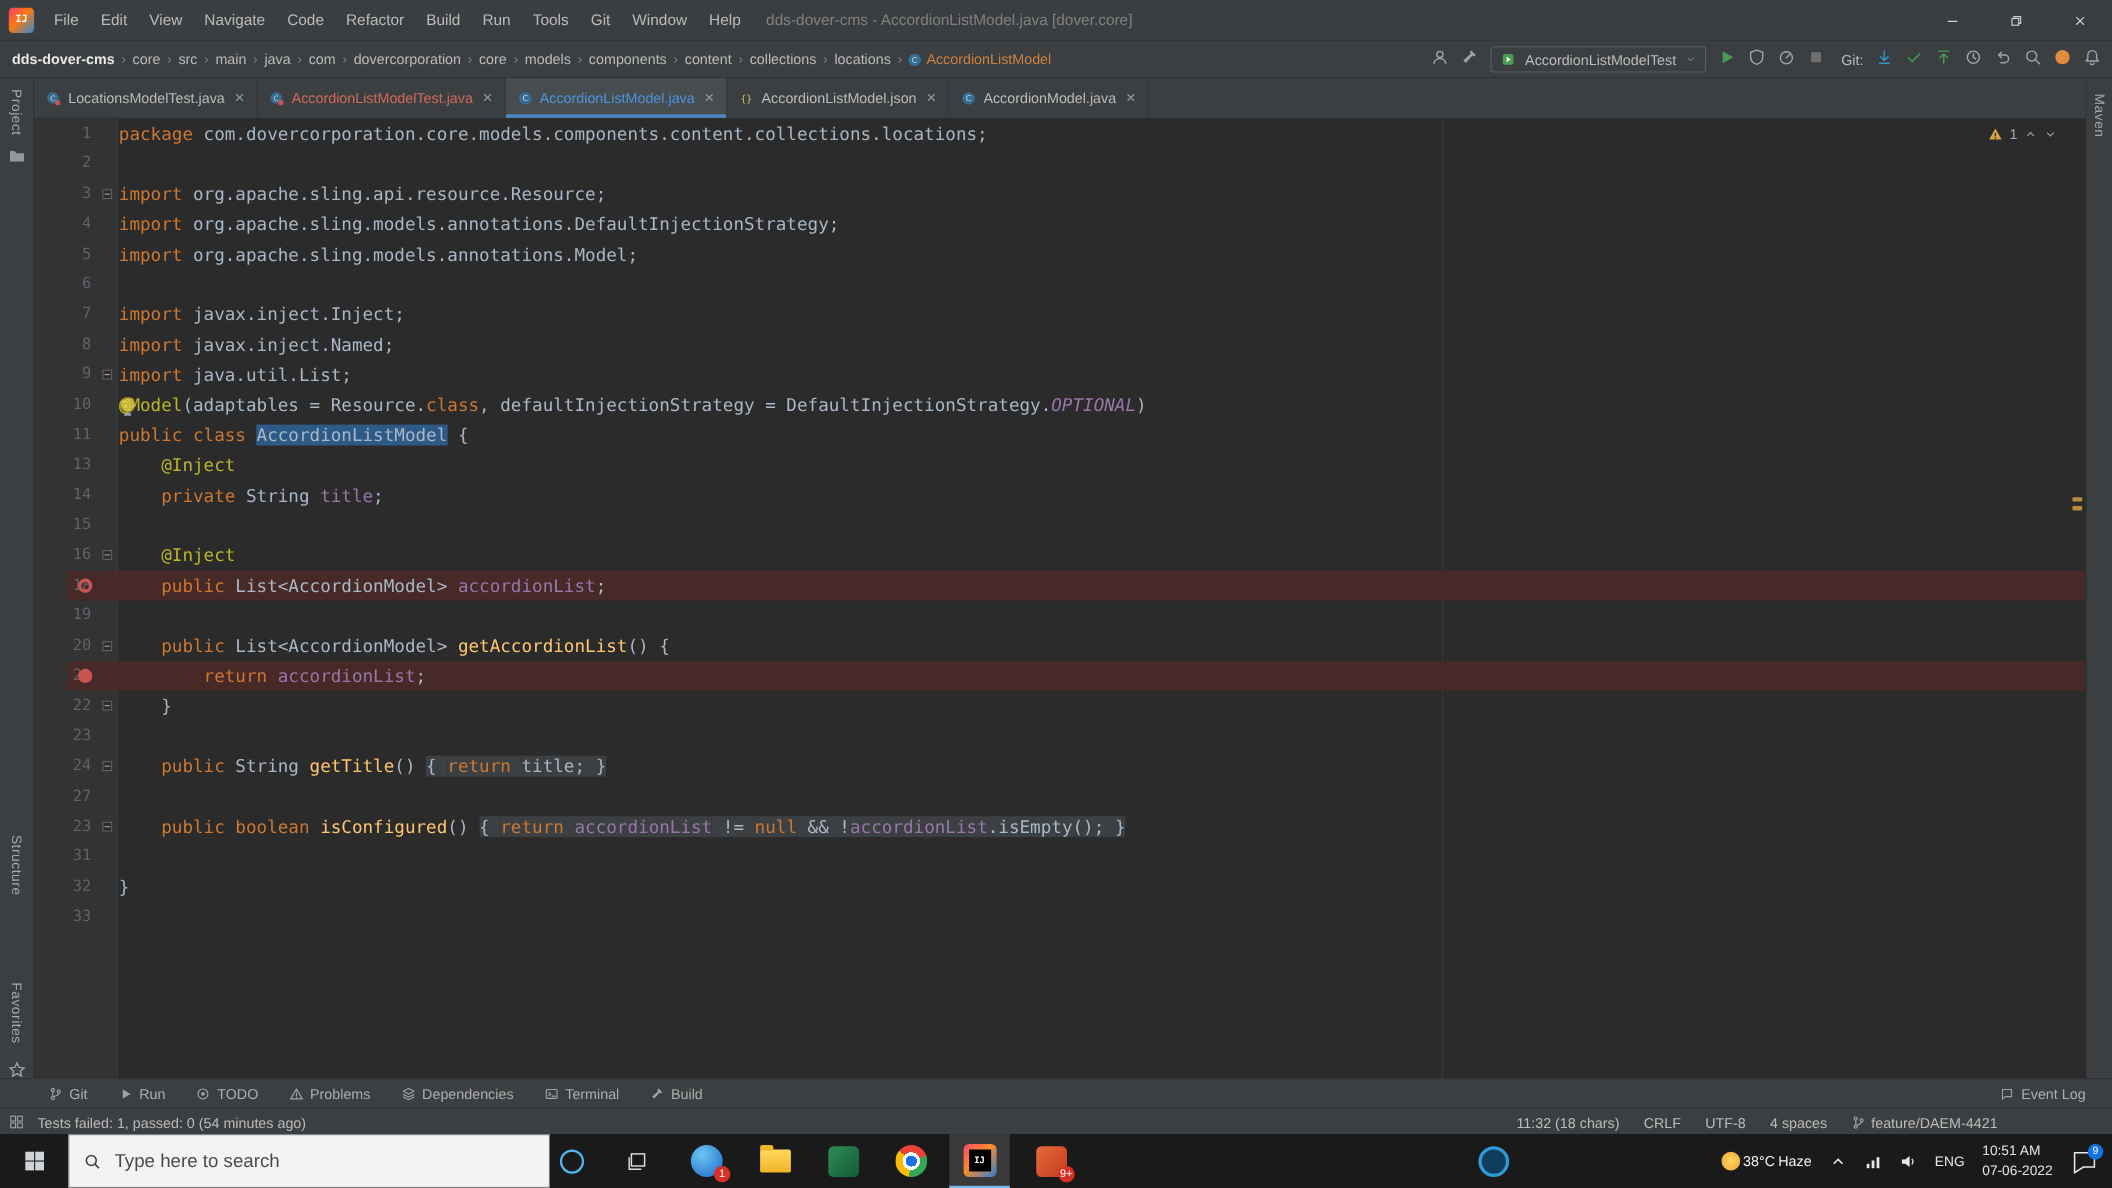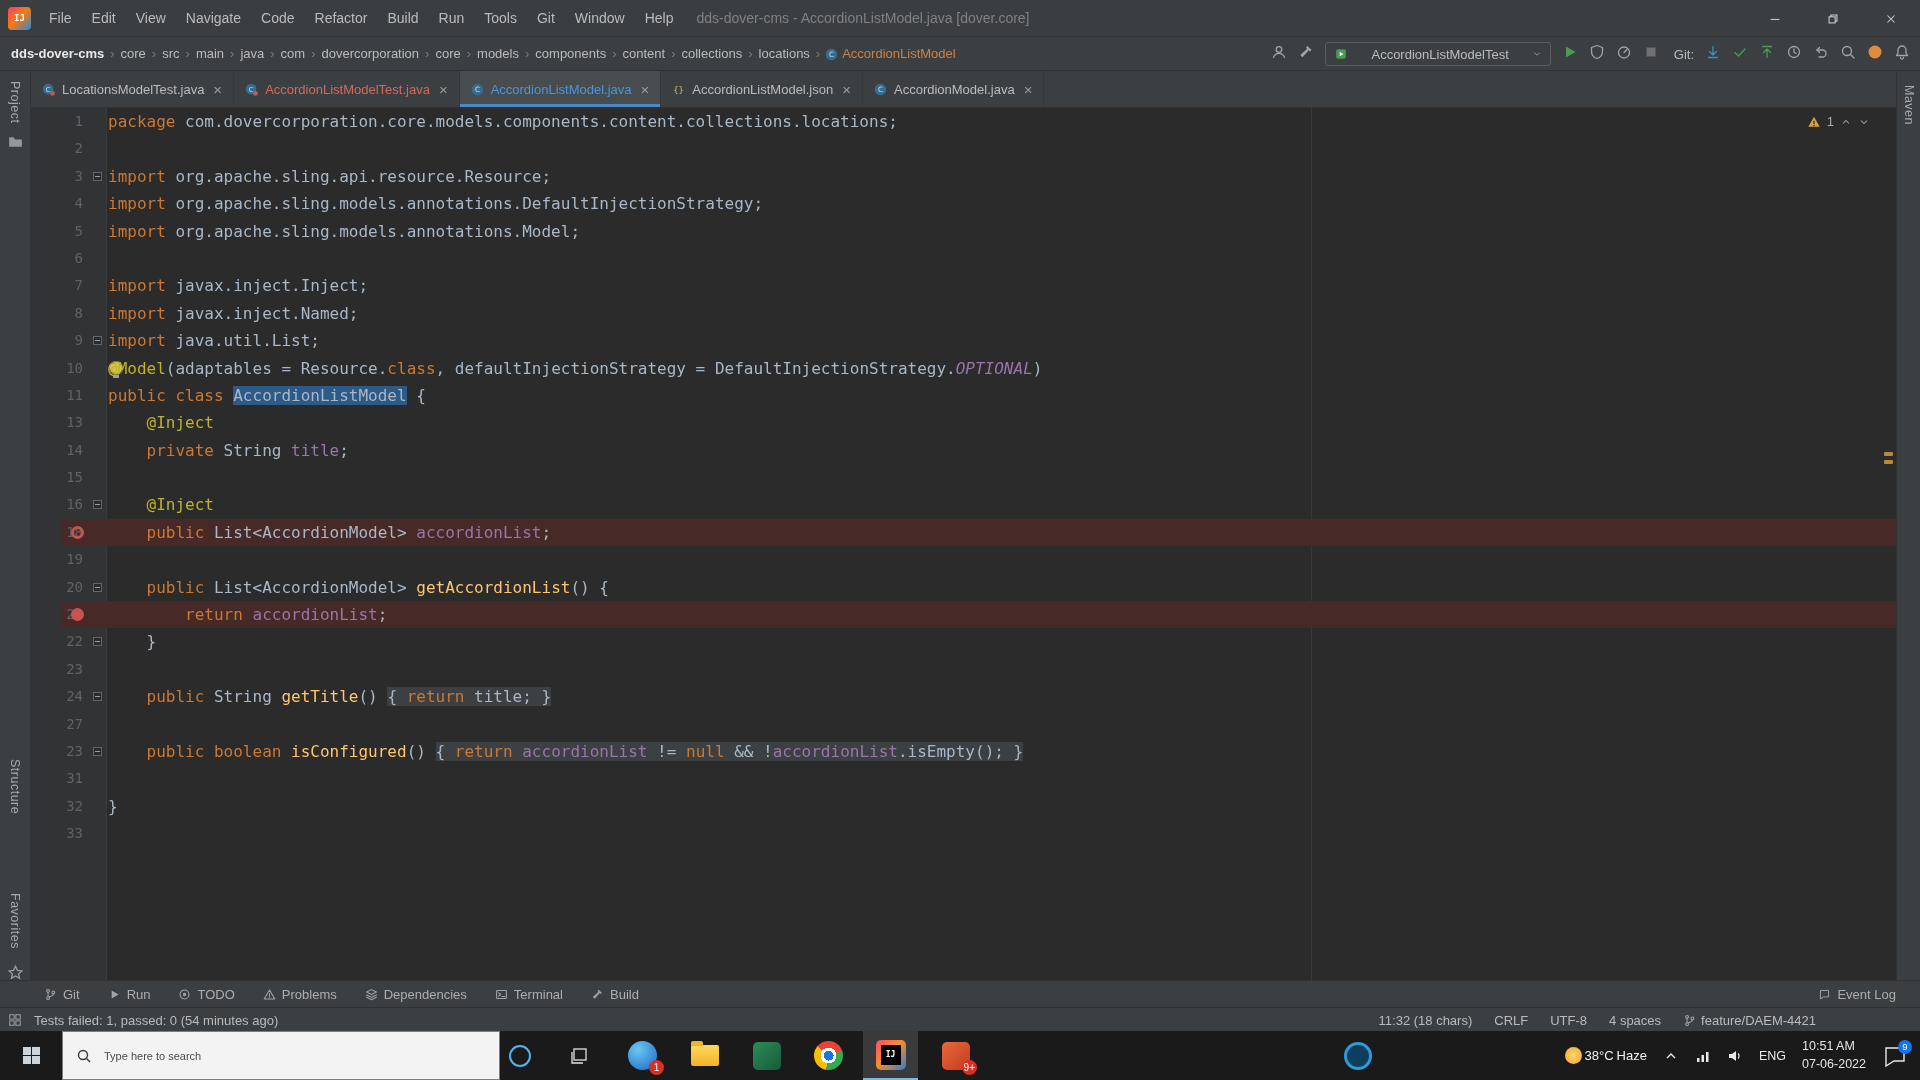--- a/index.html
+++ b/index.html
@@ -23,21 +23,21 @@
 
   
   .navbar { position:absolute; left:0; top:37px; width:1920px; height:34px;
             background:#3c3f41; border-bottom:1px solid #303233; display:flex; align-items:center; }
   .crumbs { display:flex; align-items:flex-end; margin-left:10px; font-size:13px; color:#bbbbbb; white-space:nowrap; }
   .bc-item { padding:0 1px; }
   .bc-item.bold { color:#e8e8e8; font-weight:bold; }
   .bc-sep { color:#7b7b7b; margin:0 5px; font-size:13px; }
   .bc-class { color:#cc8242; margin-left:4px; }
   .nav-right { position:absolute; right:10px; top:0; height:34px; display:flex; align-items:center; gap:11px; }
-  .runcfg { display:flex; align-items:center; gap:23px; height:24px; padding:0 8px;
+  .runcfg { display:flex; align-items:center; gap:8px; height:24px; padding:0 8px;
             border:1px solid #5a5d5f; border-radius:3px; min-width:178px; color:#bbbbbb; font-size:13px; }
   .gitlabel { color:#bbbbbb; font-size:13px; margin-left:4px; }
 
   
   .tabbar { position:absolute; left:31px; top:71px; width:1889px; height:37px;
             background:#3c3f41; border-bottom:1px solid #303233; display:flex; }
   .tab { display:inline-flex; align-items:center; height:100%; padding:0 11px; gap:7px;
          border-right:1px solid #363839; position:relative; font-size:13px; color:#bbbbbb; }
   .tab .tab-close { color:#9b9b9b; font-size:15px; margin-left:2px; }
   .tab.error .tab-label { color:#d2695c; }
@@ -93,21 +93,21 @@
   .sb-right { position:absolute; right:104px; top:0; height:24px; display:flex; align-items:center; gap:22px; }
   .sb-branch { display:flex; align-items:center; gap:5px; }
 
   
   .taskbar { position:absolute; left:0; top:1031px; width:1920px; height:49px; background:#1a1a1a; }
   .startbtn { position:absolute; left:0; top:0; width:62px; height:49px; display:flex; align-items:center; justify-content:center; }
   .winlogo { width:17px; height:17px; display:grid; grid-template-columns:8px 8px; grid-template-rows:8px 8px; gap:1px; }
   .winlogo i { background:#cfd4d9; }
   .tsearch { position:absolute; left:62px; top:0; width:438px; height:49px; background:#f3f3f3;
              border:1px solid #7d7d7d; display:flex; align-items:center; gap:12px; padding:0 13px; }
-  .tsearch .ph { color:#4a4a4a; font-size:11px; }
+  .tsearch .ph { color:#4a4a4a; font-size:17px; }
   .cortana { position:absolute; left:498px; top:0; width:44px; height:49px; display:flex; align-items:center; justify-content:center; }
   .cring { width:22px; height:22px; border-radius:50%; border:2.5px solid #50b6f0; }
   .taskview { position:absolute; left:557px; top:0; width:44px; height:49px; display:flex; align-items:center; justify-content:center; }
   .appbtn { position:absolute; top:0; width:55px; height:49px; display:flex; align-items:center; justify-content:center; }
   .appbtn.active { background:rgba(255,255,255,0.14); border-bottom:2px solid #76b9ed; }
   .badge { position:absolute; right:6px; bottom:5px; min-width:15px; height:15px; border-radius:8px;
            background:#d93025; color:#fff; font-size:10px; line-height:15px; text-align:center; padding:0 2px; }
   .ai-circle-blue { width:29px; height:29px; border-radius:50%; background:radial-gradient(circle at 35% 30%,#6cc7f0,#1b66c9); }
   .ai-folder { width:28px; height:21px; background:linear-gradient(#ffd75e,#f0b429); border-radius:2px; position:relative; }
   .ai-folder::before { content:""; position:absolute; left:0; top:-4px; width:12px; height:5px; background:#f0b429; border-radius:2px 2px 0 0; }

